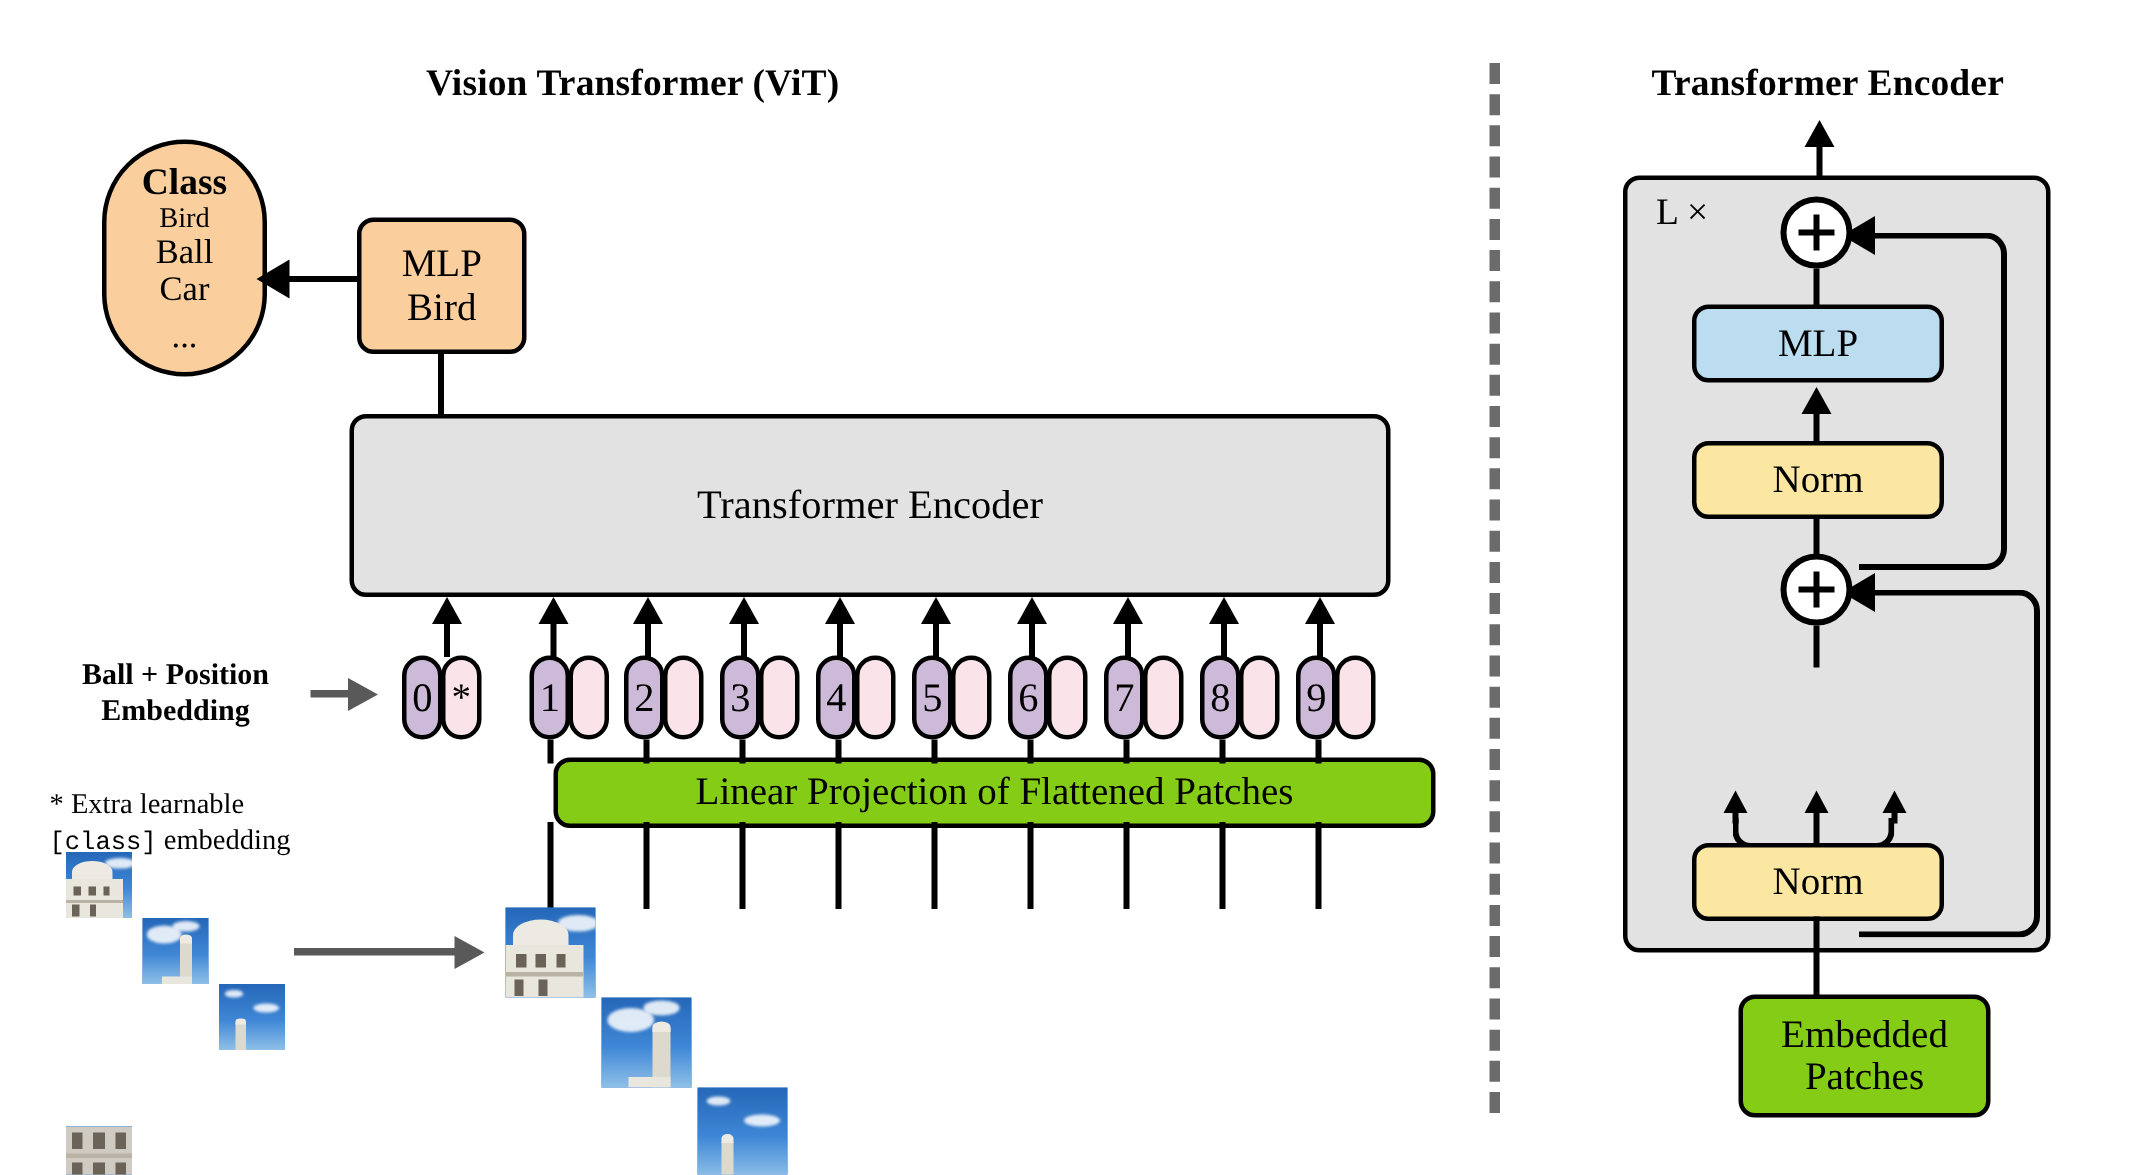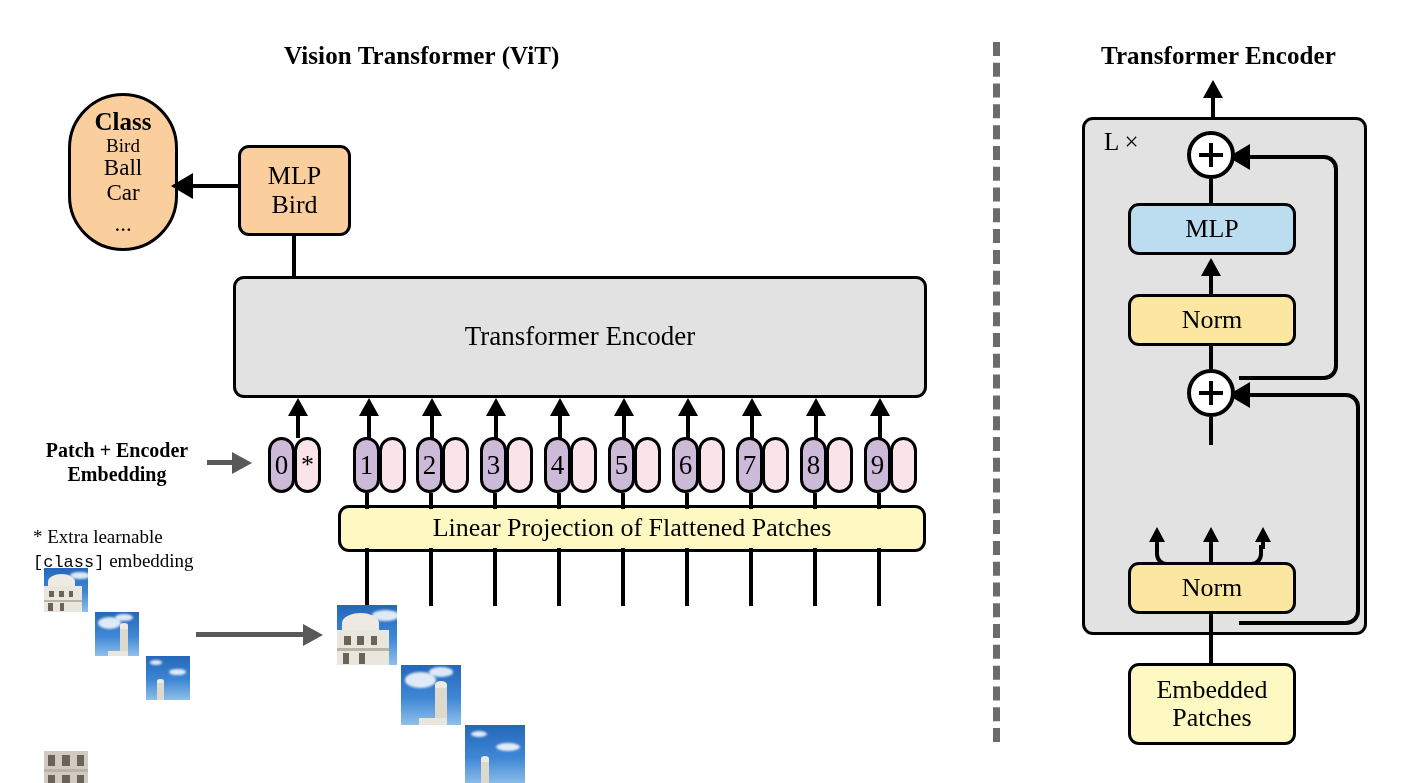--- a/index.html
+++ b/index.html
@@ -12,21 +12,21 @@
   .title{font-weight:bold;font-size:25px;letter-spacing:.1px;white-space:nowrap;}
 
   
   .box{box-sizing:border-box;border:3px solid #000;display:flex;
        align-items:center;justify-content:center;text-align:center;line-height:1.08;}
   .rr{border-radius:11px;}
   .pill{border-radius:999px;}
 
   .c-orange{background:#fbcf9d;}
   .c-grey{background:#e2e2e2;}
-  .c-pink{background:#fef9c3;}
+  .c-pink{background:#84cc16;margin-left:31px;}
   .c-blue{background:#bcdcf0;}
   .c-yellow{background:#fbe6a2;}
   .c-green{background:#c6e4b4;}
 
   
   .vline{background:#000;width:4px;}
   .hline{background:#000;height:4px;}
   .gline{background:#595959;height:5px;}
 
   .ar-up{width:0;height:0;border-left:10px solid transparent;
@@ -168,21 +168,21 @@
       <div class="abs ar-up" style="left: 422px; top: 0px;"></div>
       <div class="abs vline" style="left: 494px; top: 14px; height: 26px;"></div>
       <div class="abs ar-up" style="left: 486px; top: 0px;"></div>
       <div class="abs vline" style="left: 558px; top: 14px; height: 26px;"></div>
       <div class="abs ar-up" style="left: 550px; top: 0px;"></div>
       <div class="abs vline" style="left: 622px; top: 14px; height: 26px;"></div>
       <div class="abs ar-up" style="left: 614px; top: 0px;"></div>
     </div>
 
   <div class="abs lbl-bold" style="left:32px;top:438px;width:170px;">
-    <div>Patch + Encoder</div>
+    <div>Ball + Position</div>
     <div>Embedding</div>
   </div>
   <div class="abs gline" style="left:207px;top:460px;width:26px;"></div>
   <div class="abs ar-left-g" style="left:232px;top:452px;"></div>
 
   <div class="abs smallnote" style="left:33px;top:496px;width:230px;">
     <div>* Extra learnable</div>
     <div style="white-space:nowrap;">
       <span class="mono">[class]</span><span> embedding</span>
     </div>

